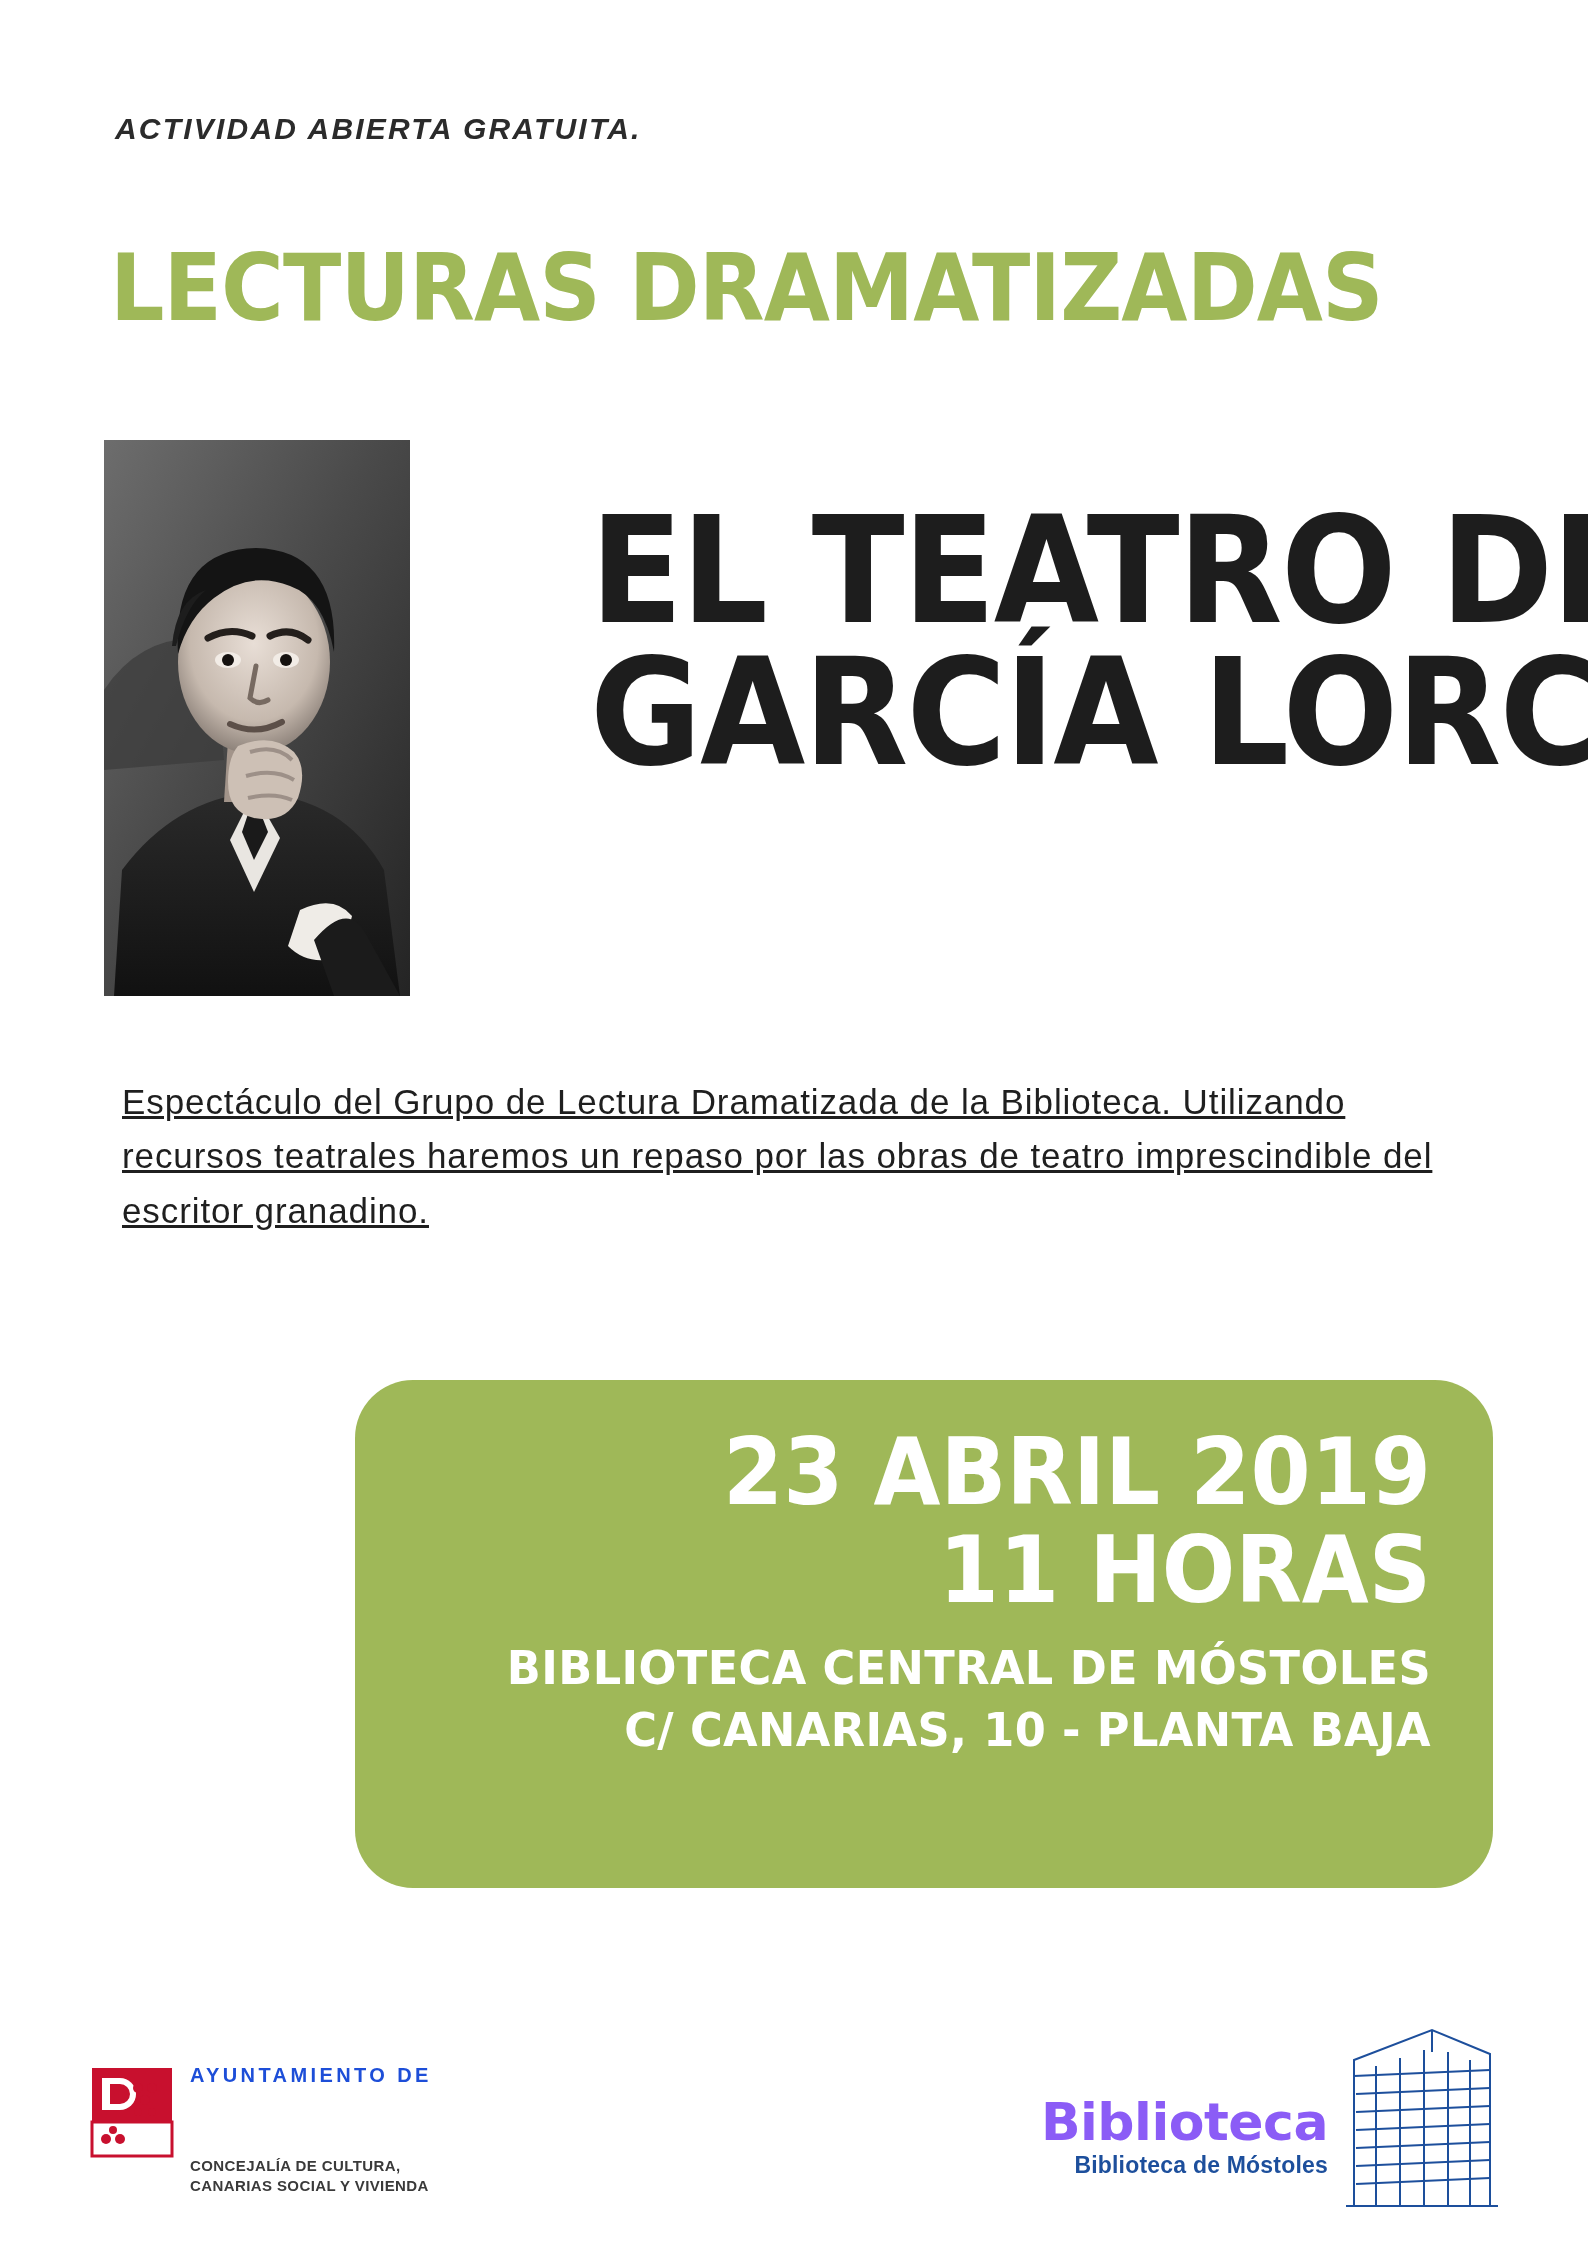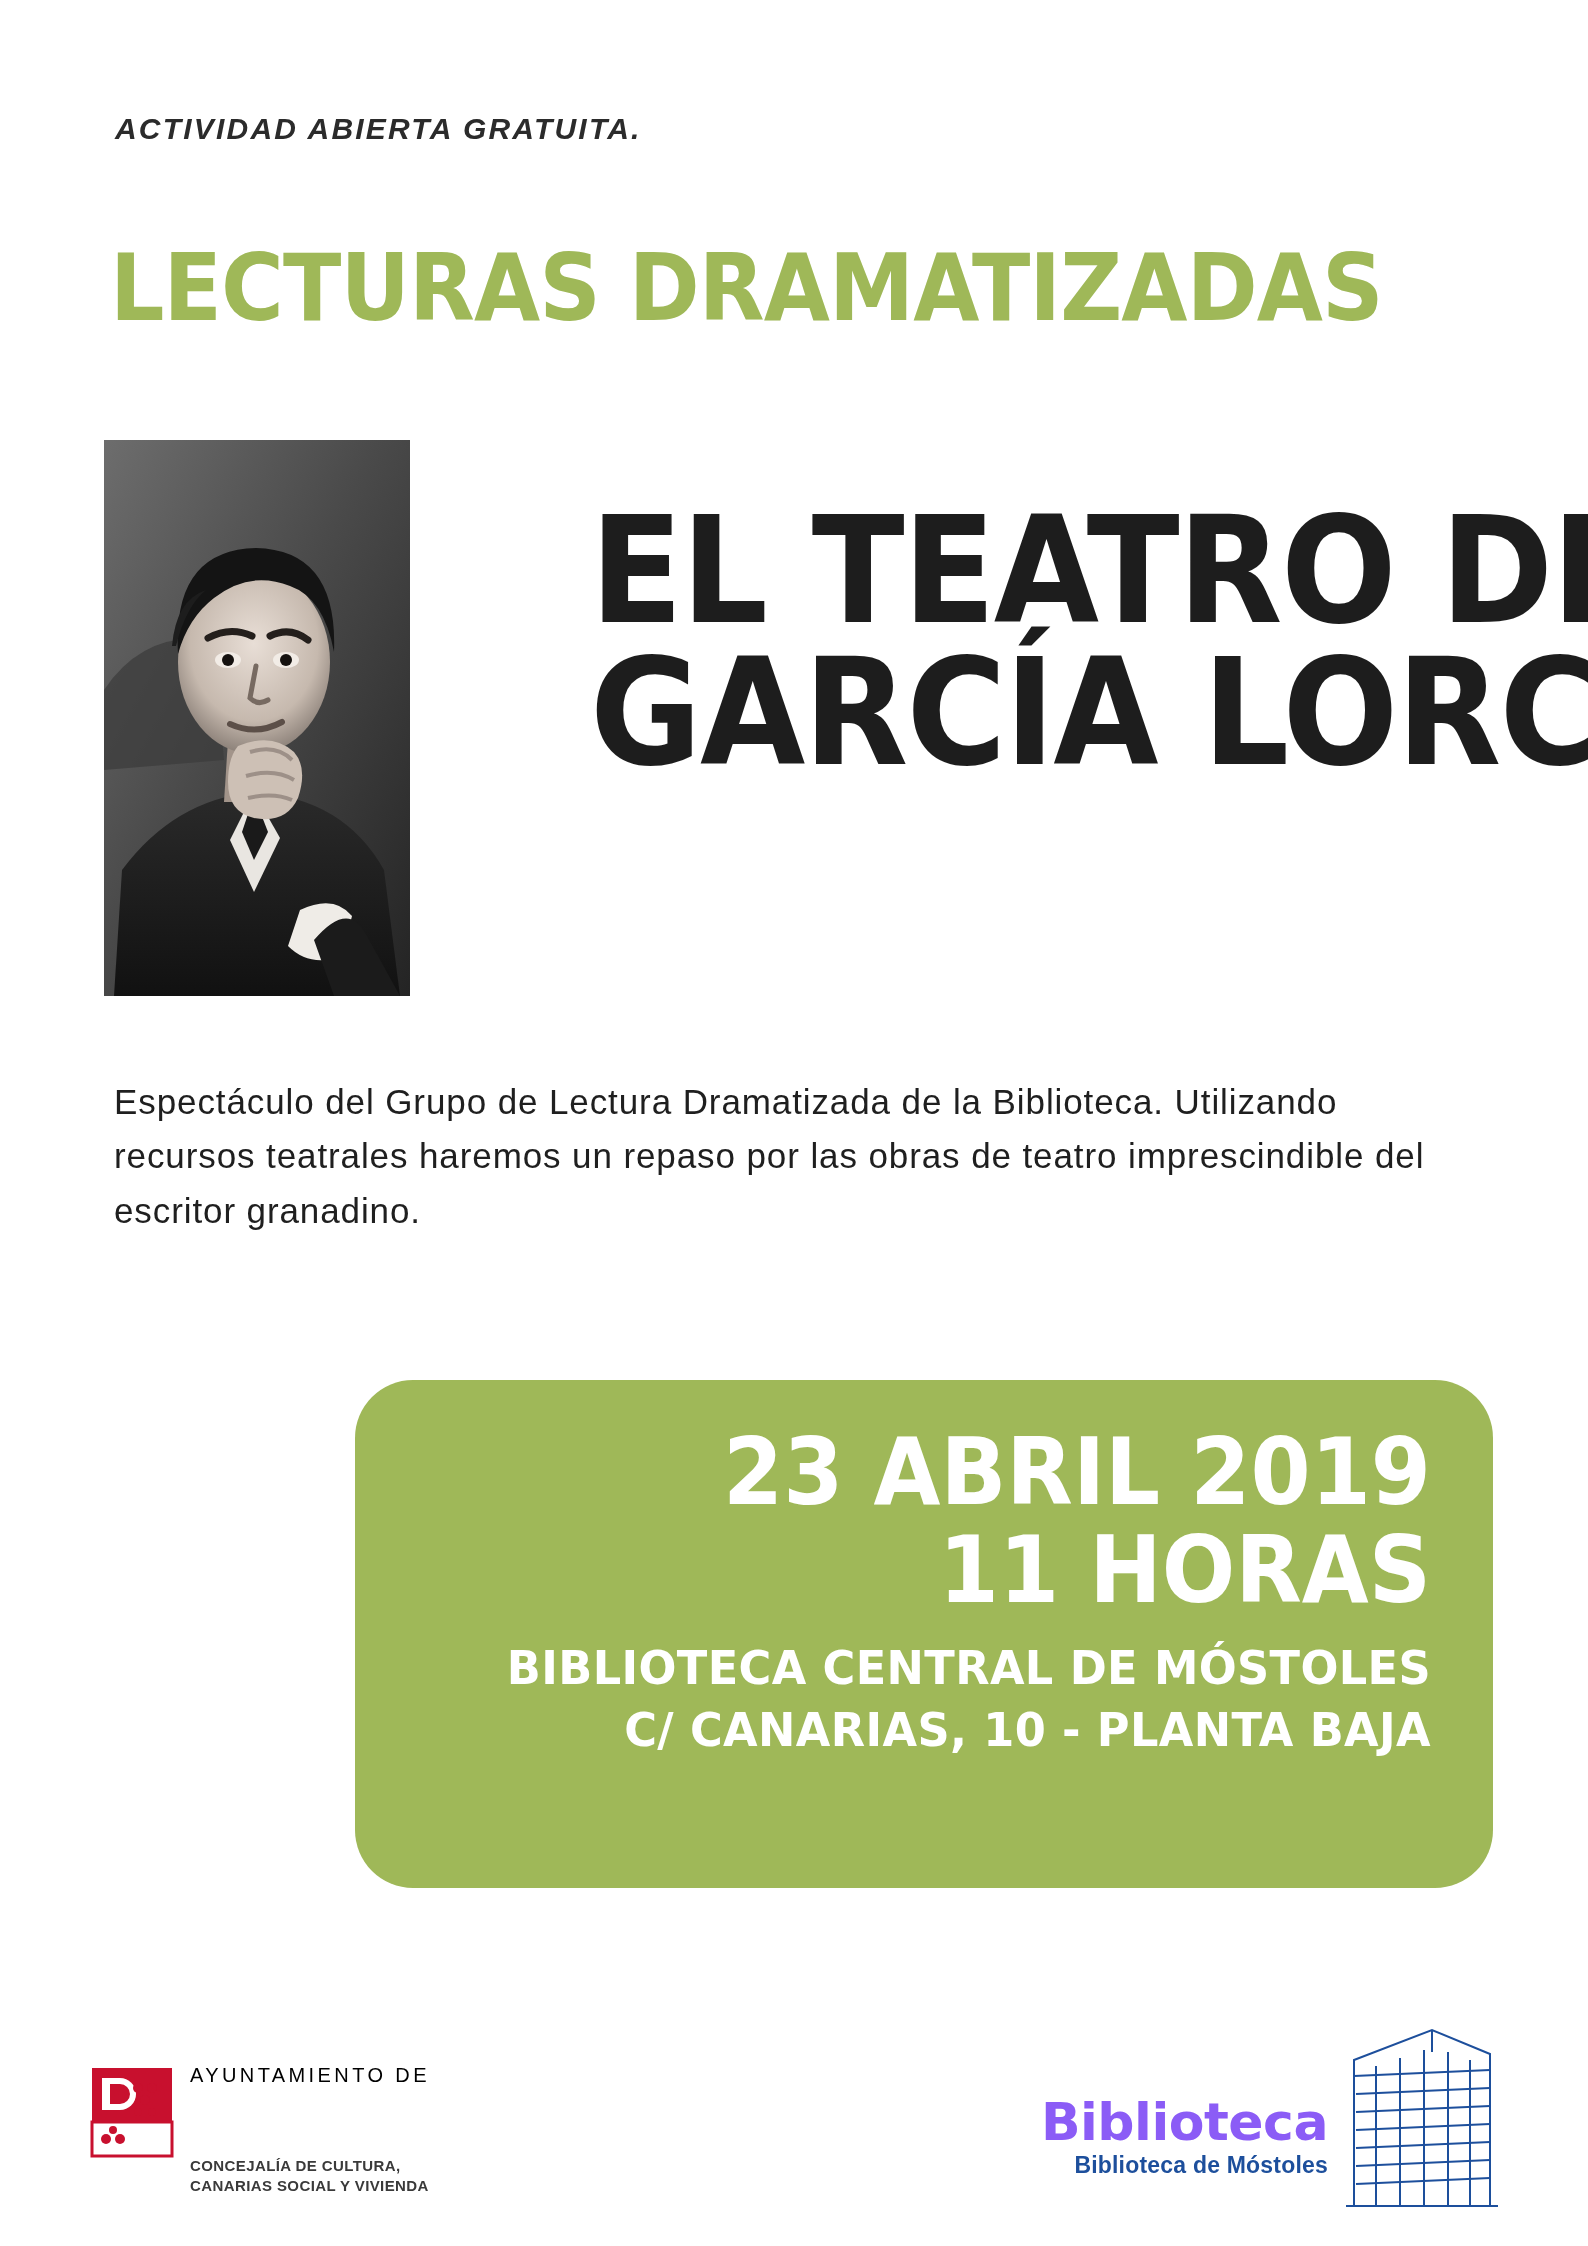--- a/index.html
+++ b/index.html
@@ -83,28 +83,29 @@
   .maintitle .line {
     display: block;
     transform: scaleX(0.92);
     transform-origin: right center;
     white-space: nowrap;
   }
 
   
   .body-text {
     position: absolute;
-    left: 114px;
+    left: 122px;
     top: 1075px;
     width: 1330px;
     font-size: 35px;
     line-height: 1.55;
     letter-spacing: 0.9px;
     color: #1f1f1f;
     font-weight: 500;
+    text-decoration: underline;
   }
 
   
   .panel {
     position: absolute;
     left: 355px;
     top: 1380px;
     width: 1138px;
     height: 508px;
     background: #9fb858;
@@ -170,22 +171,22 @@
     top: 6px;
     width: 84px;
     height: 92px;
   }
   .logo-mostoles .ayto {
     position: absolute;
     left: 100px;
     top: 4px;
     font-size: 20px;
     letter-spacing: 3.4px;
-    color: #000000;
-    font-weight: 400;
+    color: #1d4ed8;
+    font-weight: 700;
     white-space: nowrap;
   }
   .logo-mostoles .name {
     position: absolute;
     left: 98px;
     top: 22px;
     font-family: "DejaVu Sans", sans-serif;
     font-size: 58px;
     font-weight: bold;
     color: #2b2b2b;

